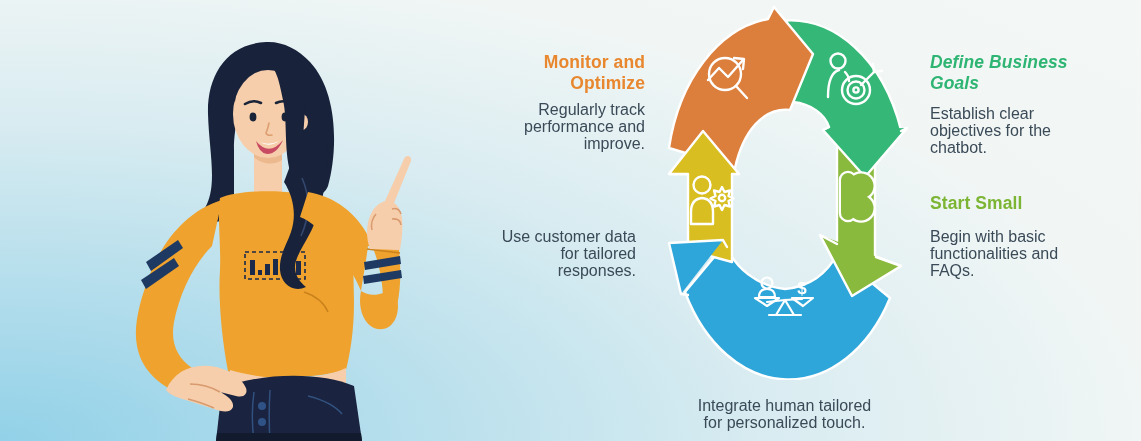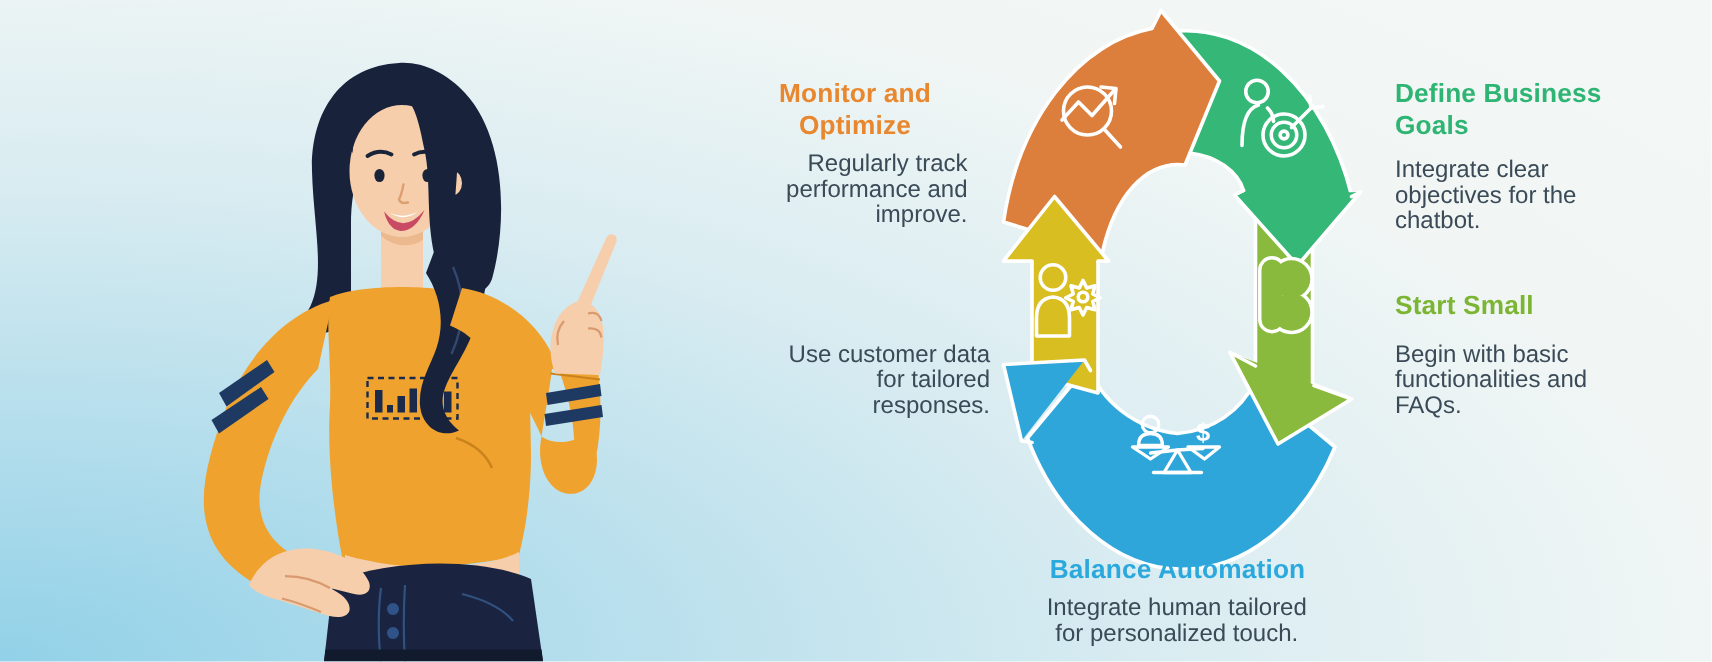--- a/index.html
+++ b/index.html
@@ -7,22 +7,22 @@
   .stage{
     position:relative;width:1141px;height:441px;overflow:hidden;
     background:radial-gradient(130% 140% at 0% 100%, #92d1e8 0%, #b5deec 26%, #d9ecf1 52%, #f1f6f5 78%, #f3f7f6 100%);
   }
   .abs{position:absolute;}
   .step-title{font-weight:bold;font-size:17.5px;line-height:21px;letter-spacing:.1px;}
   .step-desc{font-size:16px;line-height:17px;color:#3a4a57;}
   .t-right{text-align:right;}
   .t-left{text-align:left;}
   .t-center{text-align:center;}
-  .c-orange{color:#e8872e;text-align:center;}
-  .c-green{color:#2fb573;}
+  .c-orange{color:#e8872e;}
+  .c-green{color:#2fb573;font-style:italic;}
   .c-yellow{color:#d2bf1d;}
   .c-lgreen{color:#7cb533;}
   .c-blue{color:#2ba9dd;}
   svg{display:block;}
 </style>
 </head>
 <body>
 
 <div class="stage">
 
@@ -186,24 +186,23 @@
       <circle cx="47" cy="185" r="8.5"></circle>
       <path d="M 36,224 L 36,212 Q 36,199 47,198 Q 58,199 58,212 L 58,224 Z"></path>
       <path d="M 67,187 l 2.5,5 5.5,-1.5 -1.5,5.5 5,2.5 -5,2.5 1.5,5.5 -5.5,-1.5 -2.5,5 -2.5,-5 -5.5,1.5 1.5,-5.5 -5,-2.5 5,-2.5 -1.5,-5.5 5.5,1.5 Z"></path>
       <circle cx="67" cy="198" r="3.2"></circle>
     </g>
   </svg>
 
   <div class="abs step-title c-orange t-right" style="left:495px;top:52px;width:150px;">Monitor and Optimize</div>
   <div class="abs step-desc t-right" style="left:490px;top:101px;width:155px;">Regularly track performance and improve.</div>
 
-  <div class="abs step-desc t-right" style="left:510px;top:228px;width:150px;">Use customer data for tailored responses.</div>
+  <div class="abs step-desc t-right" style="left:486px;top:228px;width:150px;">Use customer data for tailored responses.</div>
 
   <div class="abs step-title c-green t-left" style="left:930px;top:52px;width:160px;">Define Business Goals</div>
-  <div class="abs step-desc t-left" style="left:930px;top:105px;width:168px;">Integrate clear objectives for the chatbot.</div>
+  <div class="abs step-desc t-left" style="left:930px;top:105px;width:168px;">Establish clear objectives for the chatbot.</div>
 
   <div class="abs step-title c-lgreen t-left" style="left:930px;top:193px;width:160px;">Start Small</div>
   <div class="abs step-desc t-left" style="left:930px;top:228px;width:160px;">Begin with basic functionalities and FAQs.</div>
 
-  <div class="abs step-title c-blue t-center" style="left:640px;top:369px;width:290px;">Balance Automation</div>
   <div class="abs step-desc t-center" style="left:697px;top:397px;width:175px;">Integrate human tailored for personalized touch.</div>
 
 </div>
 
 </body></html>

